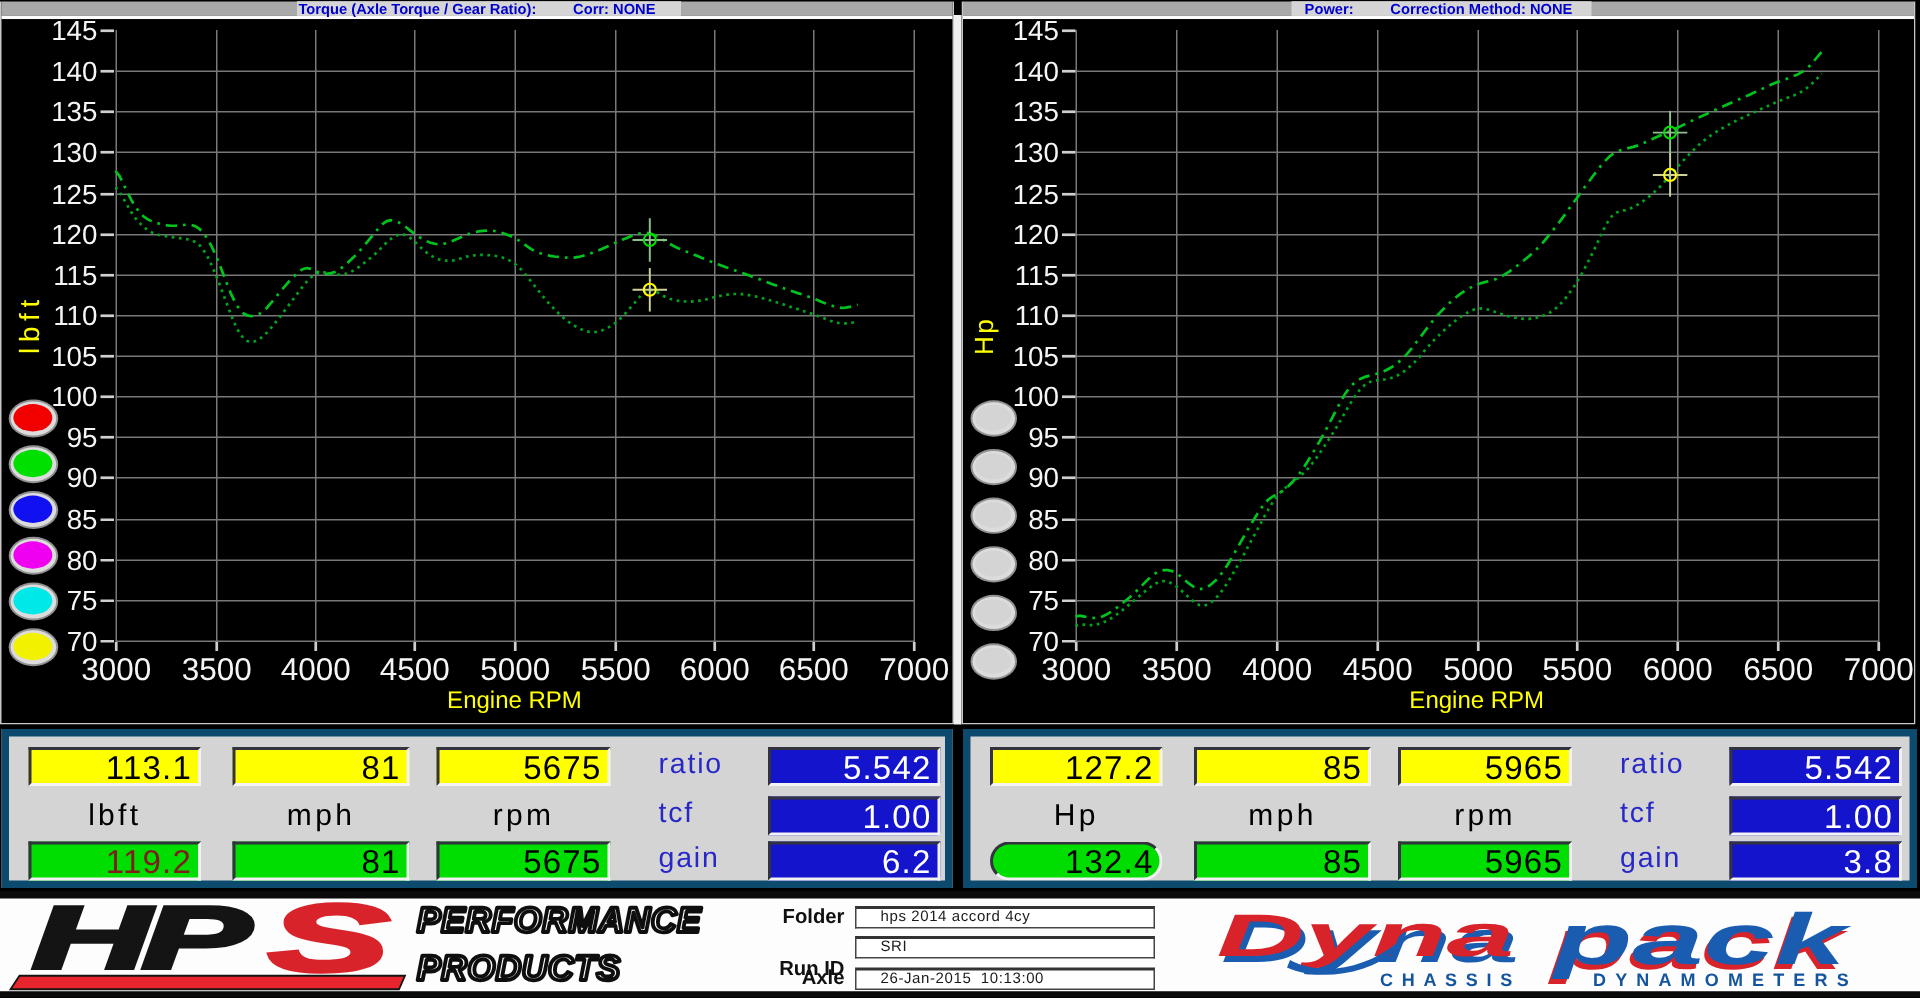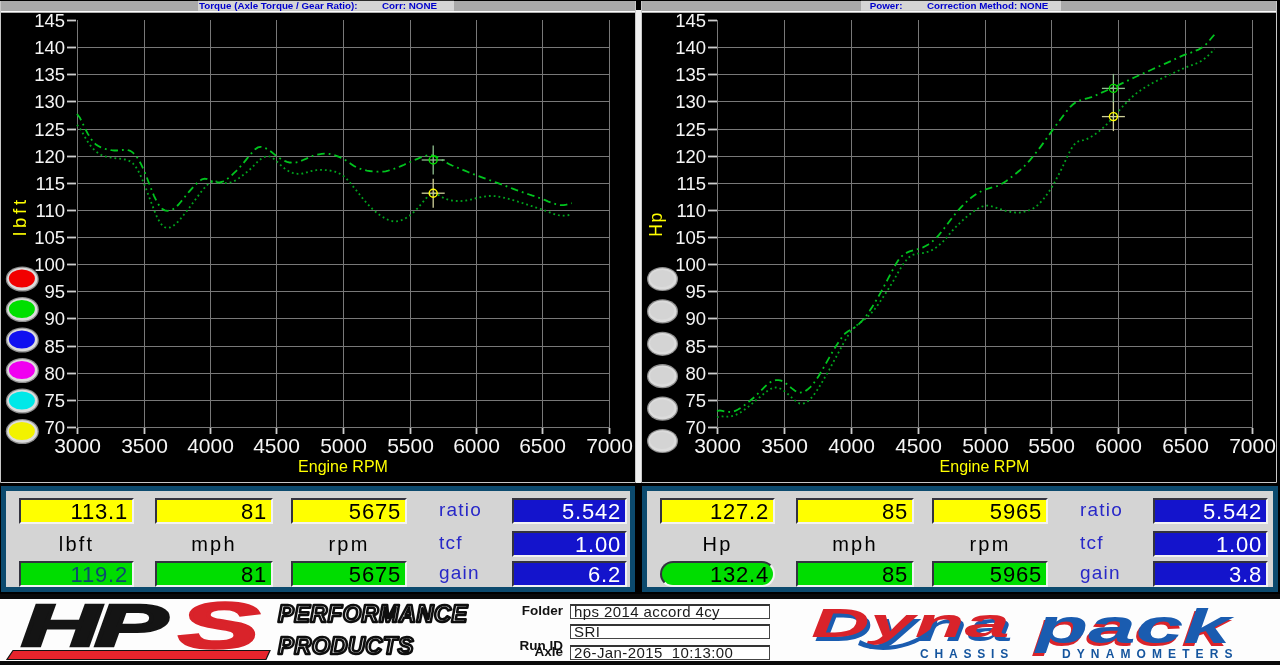--- a/index.html
+++ b/index.html
@@ -10,21 +10,21 @@
   border:5px solid #0c4a6e; }
 .fld { position:absolute; height:26px; line-height:23px; text-align:right;
   padding-right:4px; font-size:22px; letter-spacing:0.8px;
   border:2px solid; border-color:#33333f #f2f2f2 #f2f2f2 #33333f; }
 .unit { position:absolute; text-align:center; font-size:20px; color:#000;
   letter-spacing:2.2px; }
 .blab { position:absolute; font-size:19px; color:#2828c8; letter-spacing:1.2px;
   height:24px; line-height:24px; }
 .boxrow { position:absolute; left:570px; width:200px; height:15px;
   background:#fff; border:1px solid #444; border-top:2px solid #333;
-  font-size:15px; line-height:12px; color:#1a1a1a; padding-left:3px; letter-spacing:0.4px; }
+  font-size:10px; line-height:12px; color:#1a1a1a; padding-left:16px; letter-spacing:0.4px; }
 .boxlab { position:absolute; width:105px; text-align:right; font-size:13.5px;
   font-weight:bold; color:#111; height:15px; line-height:14px; }
 </style></head>
 <body>
 <div id="root">
 <div class="abs" style="left:0;top:0;"><svg width="636" height="483" viewBox="0 0 636 483" font-family="Liberation Sans, sans-serif">
 <rect x="0" y="0" width="636" height="483" fill="#000"></rect>
 <path d="M0.5,1 L0.5,482.5 L635.5,482.5 L635.5,1" fill="none" stroke="#c8c8c8" stroke-width="1"></path>
 <rect x="1" y="1" width="634" height="9.5" fill="#a9a9a9"></rect>
 <rect x="198" y="0.8" width="256" height="9.7" fill="#d5d5d5"></rect>
@@ -241,21 +241,21 @@
         <circle cx="472.4" cy="88.4" r="4" fill="none" stroke="#00e000" stroke-width="1.4"></circle>
 <line x1="472.4" y1="102.1" x2="472.4" y2="131.1" stroke="#cfcf9a" stroke-width="1.3"></line>
         <line x1="460.9" y1="116.6" x2="483.9" y2="116.6" stroke="#cfcf9a" stroke-width="1.3"></line>
         <circle cx="472.4" cy="116.6" r="4" fill="none" stroke="#ffff00" stroke-width="1.4"></circle>
 </svg></div>
 <div class="abs" style="left:636px;top:10px;width:5px;height:473px;background:#f0f0f0;"></div>
 <div class="tbl" style="left:1px;width:634px;">
 <div class="fld" style="left:13px;top:7px;width:115px;background:#ffff00;"><span style="color:#000">113.1</span></div>
 <div class="fld" style="left:149px;top:7px;width:118px;background:#ffff00;"><span style="color:#000">81</span></div>
 <div class="fld" style="left:285px;top:7px;width:116px;background:#ffff00;"><span style="color:#000">5675</span></div>
-<div class="fld" style="left:13px;top:70px;width:115px;background:#00dd00;"><span style="color:#0c4a6e">119.2</span></div>
+<div class="fld" style="left:13px;top:70px;width:115px;background:#00dd00;"><span style="color:#7f1d1d">119.2</span></div>
 <div class="fld" style="left:149px;top:70px;width:118px;background:#00dd00;"><span style="color:#000">81</span></div>
 <div class="fld" style="left:285px;top:70px;width:116px;background:#00dd00;"><span style="color:#000">5675</span></div>
 <div class="unit" style="left:13px;top:42px;width:115px;">lbft</div>
 <div class="unit" style="left:149px;top:42px;width:118px;">mph</div>
 <div class="unit" style="left:285px;top:42px;width:116px;">rpm</div>
 <div class="blab" style="left:433px;top:7px;">ratio</div>
 <div class="fld" style="left:506px;top:7px;width:115px;background:#1414cc;"><span style="color:#fff">5.542</span></div>
 <div class="blab" style="left:433px;top:40px;">tcf</div>
 <div class="fld" style="left:506px;top:40px;width:115px;background:#1414cc;"><span style="color:#fff">1.00</span></div>
 <div class="blab" style="left:433px;top:70px;">gain</div>

